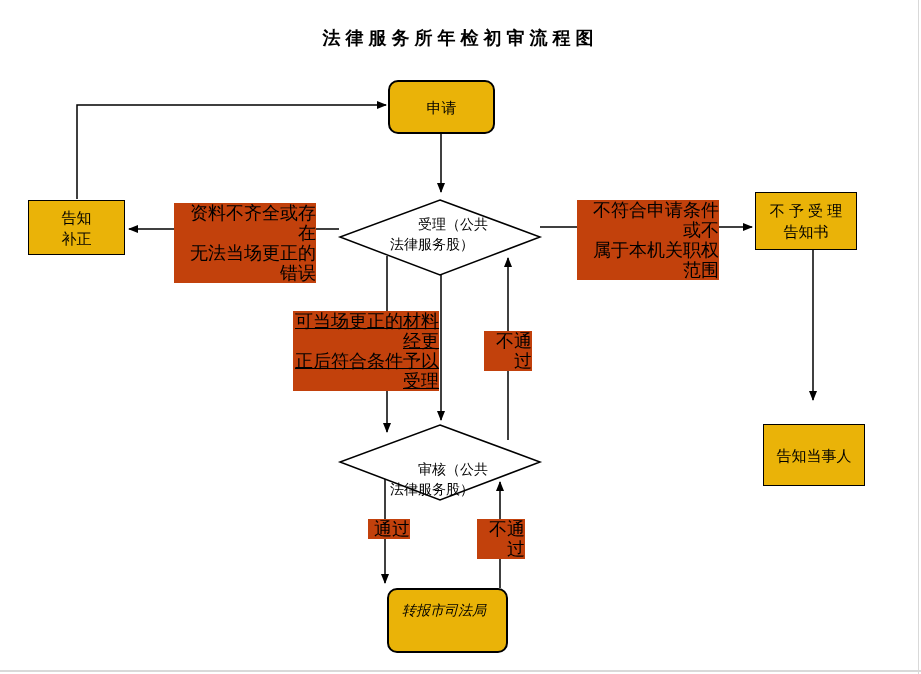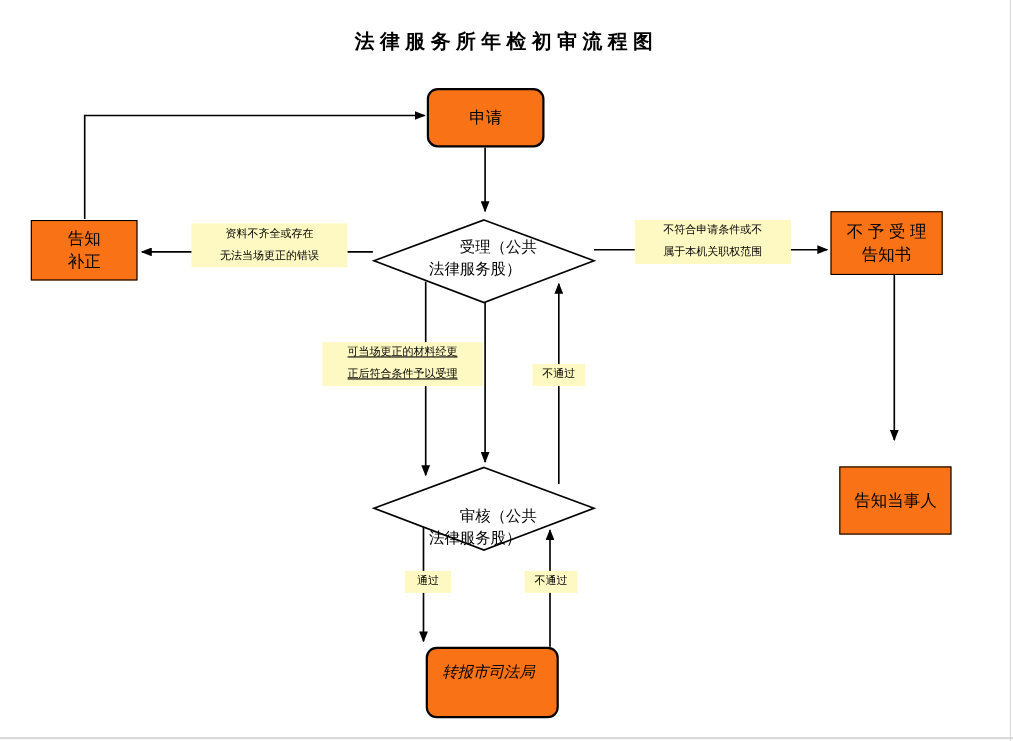--- a/index.html
+++ b/index.html
@@ -14,21 +14,21 @@
   .edge-bottom{position:absolute;left:0;top:670px;width:921px;height:2px;background:#d9d9d9;}
 
   .title{
     position:absolute;left:0;top:26px;width:921px;
     text-align:center;font-size:18px;font-weight:bold;letter-spacing:5px;
   }
 
   svg.wires{position:absolute;left:0;top:0;}
 
   .node{
-    position:absolute;border:1.5px solid #000;background:#f97316;
+    position:absolute;border:1.5px solid #000;background:#eab308;
     display:flex;flex-direction:column;align-items:center;justify-content:center;
     font-size:15px;line-height:21px;text-align:center;box-sizing:border-box;
   }
   .rounded{border:2px solid #000;border-radius:10px;}
 
   .apply-box{left:388px;top:80px;width:107px;height:54px;}
   .notify-box{left:28px;top:200px;width:97px;height:55px;}
   .refuse-box{left:755px;top:192px;width:102px;height:58px;}
   .inform-box{left:763px;top:424px;width:102px;height:62px;}
   .forward-box{left:387px;top:588px;width:121px;height:65px;
@@ -37,21 +37,21 @@
 
   .diamond-text{
     position:absolute;width:110px;font-size:14px;line-height:20px;text-align:center;
   }
   .accept-text{left:386px;top:214px;}
   .review-text{left:386px;top:439px;margin-top:20px;}
   .dline1{display:block;transform:translateX(12px);}
   .dline2{display:block;transform:translateX(-9px);}
 
   .edge-label{
-    position:absolute;background:#fef9c3;font-size:10px;line-height:20px;text-align:center;
+    position:absolute;background:#c2410c;font-size:18px;line-height:20px;text-align:right;
   }
   .lbl-incomplete{left:174px;top:203px;width:142px;}
   .lbl-notqualified{left:577px;top:200px;width:142px;}
   .lbl-correctable{left:293px;top:311px;width:146px;text-decoration:underline;}
   .lbl-legalform{left:397px;top:350px;width:108px;}
   .lbl-fail-upper{left:484px;top:331px;width:48px;}
   .lbl-pass{left:368px;top:519px;width:42px;}
   .lbl-fail-lower{left:477px;top:519px;width:48px;}
 </style>
 </head>

